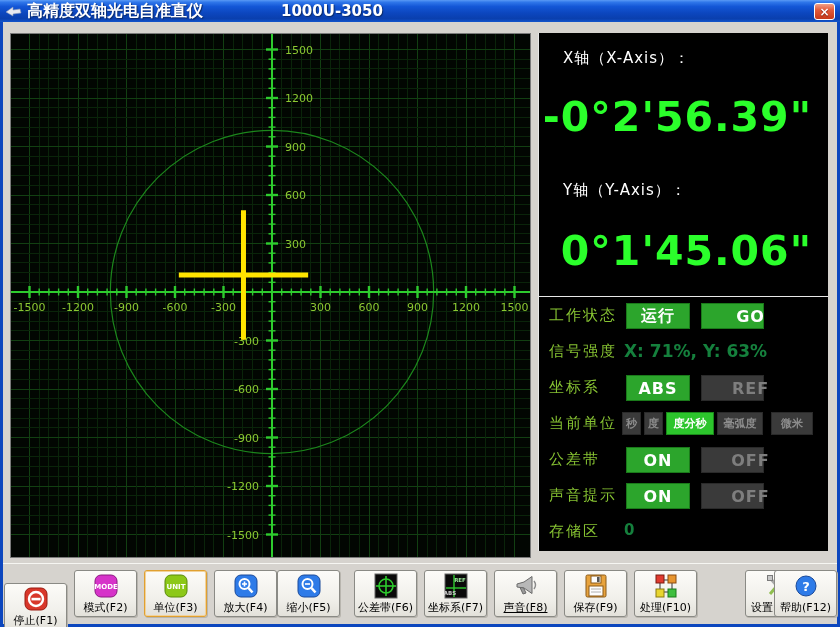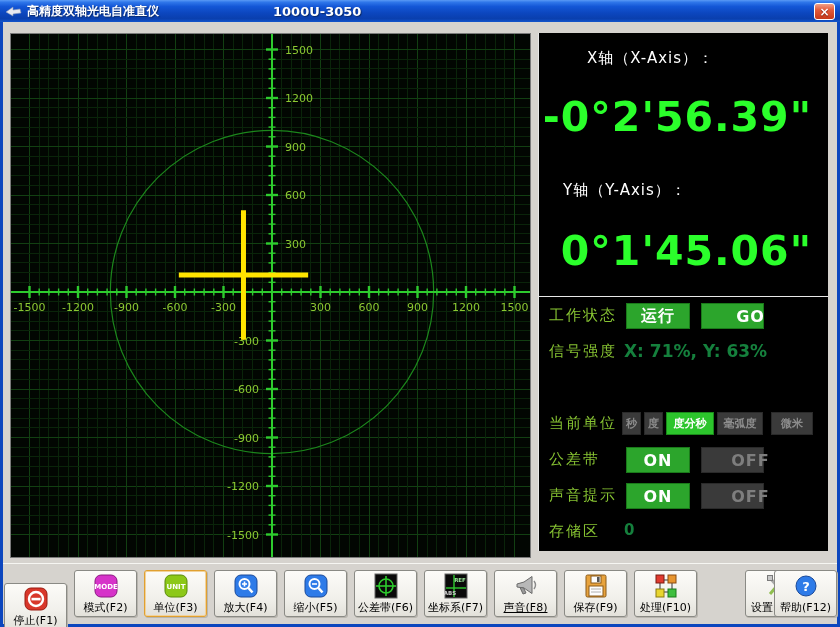--- a/index.html
+++ b/index.html
@@ -9,22 +9,22 @@
     position:relative; width:840px; height:627px; overflow:hidden;
     background:#0C46BE; 
   }
   
   .titlebar {
     position:absolute; left:0; top:0; width:840px; height:22px;
     background:linear-gradient(180deg,#5A9AF5 0%,#2F77EA 10%,#1356D6 30%,#0C46BE 60%,#0A3FAE 85%,#1254CC 100%);
     display:flex; align-items:center; color:#fff;
   }
   .titlebar-icon { width:18px; height:14px; margin:0 4px 0 5px; }
-  .title-text { font-size:12px; font-weight:bold; text-shadow:1px 1px 1px #0a2a6a; }
-  .title-model { font-size:13px; font-weight:bold; margin-left:114px; text-shadow:1px 1px 1px #0a2a6a; }
+  .title-text { font-size:16px; font-weight:bold; text-shadow:1px 1px 1px #0a2a6a; }
+  .title-model { font-size:15px; font-weight:bold; margin-left:78px; text-shadow:1px 1px 1px #0a2a6a; }
   .close-btn {
     position:absolute; right:5px; top:3px; width:21px; height:17px;
     background:linear-gradient(180deg,#F0A088 0%,#E25A3A 40%,#C83A1A 100%);
     border:1px solid #fff; border-radius:3px; color:#fff; font-size:12px; font-weight:bold;
     display:flex; align-items:center; justify-content:center; cursor:pointer;
     text-shadow:0 1px 1px #7a1a0a;
   }
   
   .body {
     position:absolute; left:3px; right:3px; top:22px; bottom:3px;
@@ -38,21 +38,21 @@
   }
   .plot svg { display:block; }
   
   .rpanel {
     position:absolute; left:535px; top:11px; width:290px; height:518px;
     background:#000; border-left:1px solid #E8E8E8;
   }
   .rp-divider { position:absolute; left:0; top:263px; width:100%; height:1px; background:#E8E8E8; }
   .axis-label { position:absolute; left:24px; color:#fff; font-size:15px; letter-spacing:1px; }
   .axis-value { position:absolute; right:16px; color:#2BFF2B; font-size:41px; font-weight:bold; letter-spacing:1px; white-space:nowrap; }
-  .x-label { top:16px;margin-left:24px; } .x-value { top:60px; }
+  .x-label { top:16px; } .x-value { top:60px; }
   .y-label { top:148px; } .y-value { top:194px; }
   
   .srow { position:absolute; left:0; width:100%; height:26px; }
   .s-label { position:absolute; left:10px; top:3px; color:#86C232; font-size:15px; letter-spacing:2px; }
   .sbtn {
     position:absolute; top:0; height:26px; display:flex; align-items:center; justify-content:center;
     color:#fff; font-weight:bold; font-size:16px; cursor:pointer; letter-spacing:1px;
   }
   .sbtn.green { background:#2CA52C; border:1px solid #1a7a1a; }
   .sbtn.gray  { background:#3A3A3A; border:1px solid #2a2a2a; color:#7E7E7E; }
@@ -341,20 +341,25 @@
         <span class="s-label">工作状态</span>
         <span class="sbtn green b1">运行</span>
         <span class="sbtn green b2">GO</span>
       </div>
 
       <div class="srow" style="top:306px">
         <span class="s-label">信号强度</span>
         <span class="s-value">X: 71%, Y: 63%</span>
       </div>
 
+      <div class="srow" style="top:342px">
+        <span class="s-label">坐标系</span>
+        <span class="sbtn green b1">ABS</span>
+        <span class="sbtn gray b2">REF</span>
+      </div>
 
       <div class="srow" style="top:378px">
         <span class="s-label">当前单位</span>
         <span class="unit-btn" style="left:83px;width:19px">秒</span>
         <span class="unit-btn" style="left:105px;width:19px">度</span>
         <span class="unit-btn on" style="left:127px;width:48px">度分秒</span>
         <span class="unit-btn" style="left:178px;width:46px">毫弧度</span>
         <span class="unit-btn" style="left:232px;width:42px">微米</span>
       </div>
 
@@ -402,21 +407,21 @@
         <div class="tb-btn" style="left: 211px;">
           <svg class="tb-icon" viewBox="0 0 30 26">
             <rect x="4" y="2" width="22" height="22" rx="6" fill="#2E7BE8" stroke="#1a4a9a"></rect>
             <circle cx="13.5" cy="11" r="5" fill="none" stroke="#fff" stroke-width="2"></circle>
             <line x1="17.5" y1="15" x2="21.5" y2="19.5" stroke="#fff" stroke-width="2.6"></line>
             <line x1="11" y1="11" x2="16" y2="11" stroke="#fff" stroke-width="1.6"></line>
             <line x1="13.5" y1="8.5" x2="13.5" y2="13.5" stroke="#fff" stroke-width="1.6"></line>
           </svg>
           <span class="tb-label">放大(F4)</span>
         </div>
-        <div class="tb-btn" style="left: 281px;">
+        <div class="tb-btn" style="left: 274px;">
           <svg class="tb-icon" viewBox="0 0 30 26">
             <rect x="4" y="2" width="22" height="22" rx="6" fill="#2E7BE8" stroke="#1a4a9a"></rect>
             <circle cx="13.5" cy="11" r="5" fill="none" stroke="#fff" stroke-width="2"></circle>
             <line x1="17.5" y1="15" x2="21.5" y2="19.5" stroke="#fff" stroke-width="2.6"></line>
             <line x1="11" y1="11" x2="16" y2="11" stroke="#fff" stroke-width="1.6"></line>
           </svg>
           <span class="tb-label">缩小(F5)</span>
         </div>
         <div class="tb-btn" style="left: 351px;">
           <svg class="tb-icon" viewBox="0 0 30 26">

